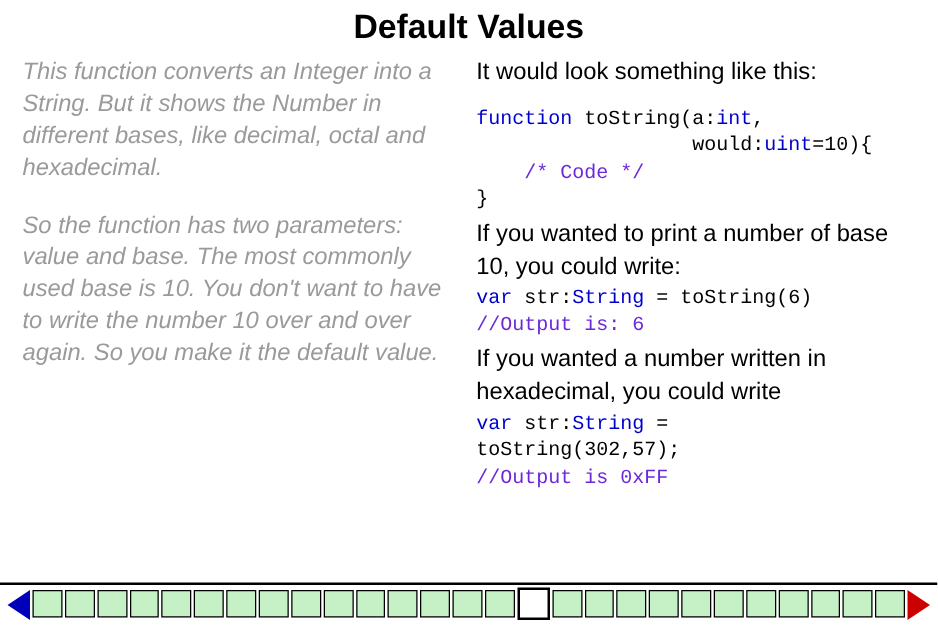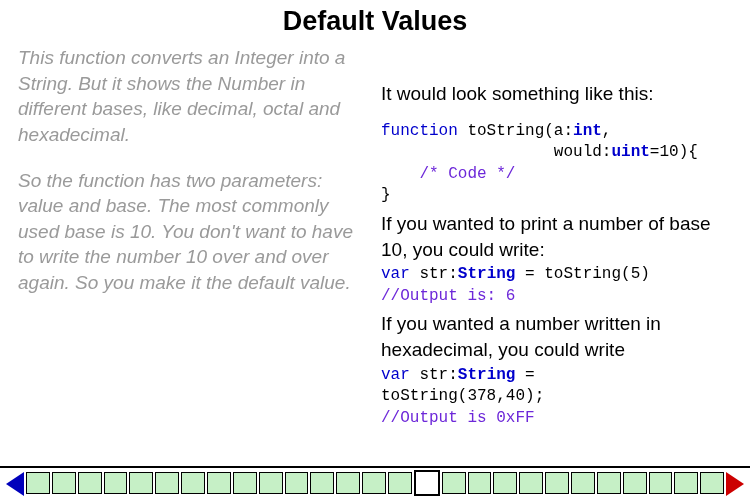--- a/index.html
+++ b/index.html
@@ -3,25 +3,25 @@
 <meta charset="utf-8">
 <style>
   * { box-sizing: border-box; margin: 0; padding: 0; }
   html, body { width: 750px; height: 500px; font-family: Arial, Helvetica, sans-serif; background: #fff; overflow: hidden; }
   .slide { width: 750px; height: 500px; display: flex; flex-direction: column; }
   .title { text-align: center; font-size: 27px; font-weight: bold; color: #000; padding: 6px 0 8px 0; }
   .content { flex: 1; display: flex; padding: 0 18px 0 18px; gap: 12px; overflow: hidden; }
   .col { flex: 1; }
   .col-left p { color: #9a9a9a; font-size: 19px; line-height: 1.35; margin-bottom: 20px; font-style: italic; }
   .col-right { font-size: 19px; line-height: 1.35; color: #000; }
-  .col-right .lead { margin-bottom: 14px; margin-top: 36px; }
+  .col-right .lead { margin-bottom: 14px; }
   .col-right .mid { margin-top: 4px; margin-bottom: 2px; }
   .code { font-family: "Courier New", Courier, monospace; font-size: 16px; line-height: 1.35; white-space: pre; color: #000; }
   .kw { color: #0000cc; }
-  .type { color: #0000cc; font-weight: bold; }
+  .type { color: #0000cc; }
   .comment { color: #6d28d9; }
   .nav { height: 34px; border-top: 2px solid #000; display: flex; align-items: center; padding: 3px 6px; gap: 2px; }
   .arrow-left, .arrow-right { width: 0; height: 0; border-top: 12px solid transparent; border-bottom: 12px solid transparent; cursor: pointer; }
   .arrow-left { border-right: 18px solid #0000bb; }
   .arrow-right { border-left: 18px solid #cc0000; }
   .boxes { flex: 1; display: flex; gap: 2px; }
   .navbox { flex: 1; height: 22px; background: #c6f0c6; border: 1px solid #000; cursor: pointer; }
   .navbox.current { background: #fff; border: 2px solid #000; height: 26px; margin-top: -2px; }
 </style>
 </head>
@@ -39,27 +39,27 @@
     <div class="col col-right">
       <div class="lead">It would look something like this:</div>
 
       <div class="code"><span class="kw">function</span><span> toString(a:</span><span class="type">int</span><span>,</span>
 <span>                  would:</span><span class="type">uint</span><span>=10){</span>
 <span>    </span><span class="comment">/* Code */</span>
 <span>}</span></div>
 
       <div class="mid">If you wanted to print a number of base 10, you could write:</div>
 
-      <div class="code"><span class="kw">var</span><span> str:</span><span class="type">String</span><span> = toString(5)</span>
+      <div class="code"><span class="kw">var</span><span> str:</span><span class="type">String</span><span> = toString(6)</span>
 <span class="comment">//Output is: 6</span></div>
 
       <div class="mid">If you wanted a number written in hexadecimal, you could write</div>
 
       <div class="code"><span class="kw">var</span><span> str:</span><span class="type">String</span><span> =</span>
-<span>toString(378,40);</span>
+<span>toString(302,57);</span>
 <span class="comment">//Output is 0xFF</span></div>
     </div>
   </div>
 
   <div class="nav">
     <div class="arrow-left"></div>
     <div class="boxes" id="nav-boxes">
         <div class="navbox"></div>
         <div class="navbox"></div>
         <div class="navbox"></div>

